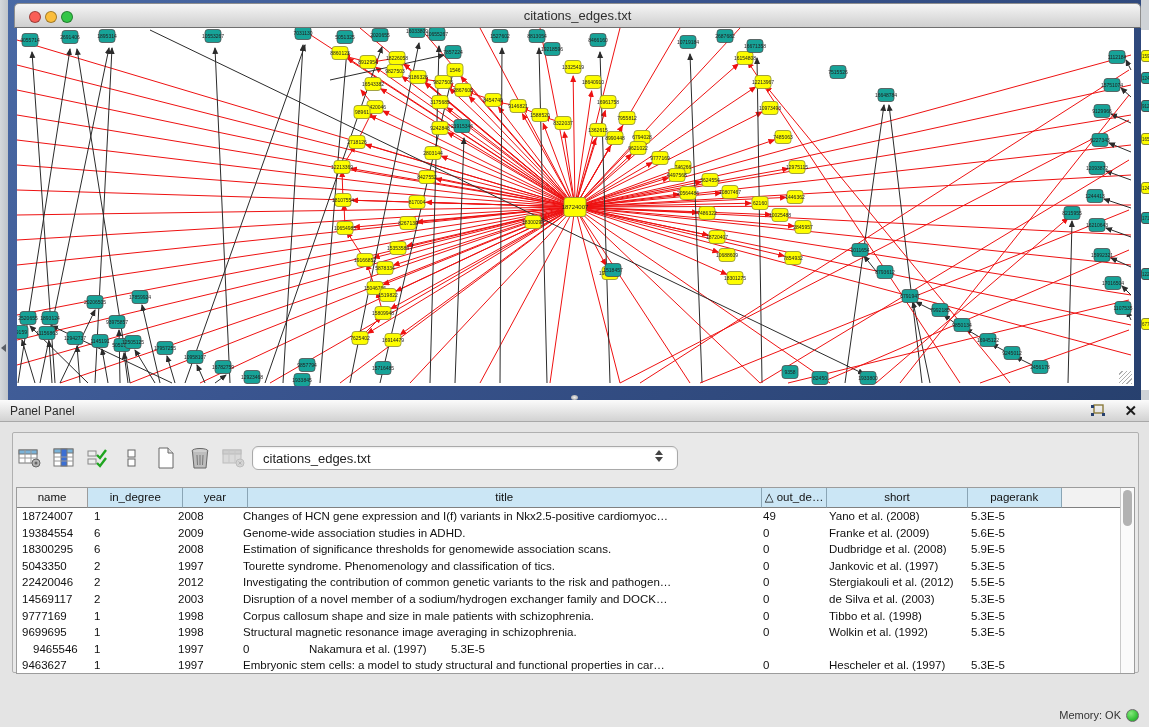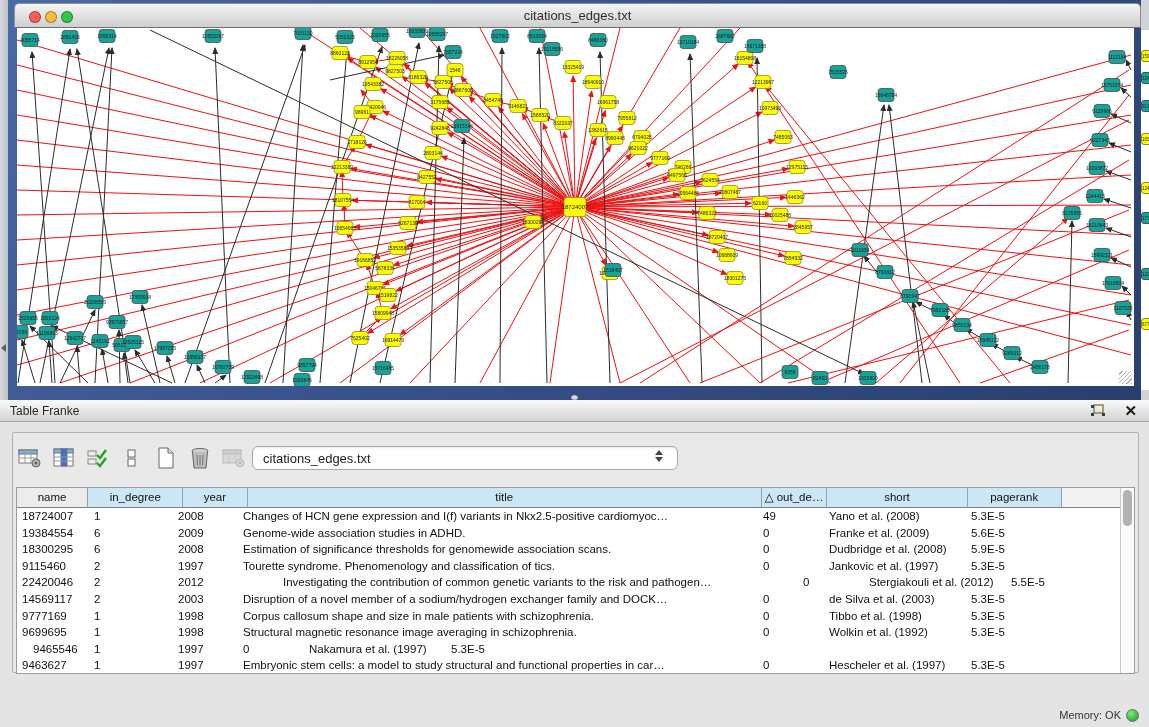--- a/index.html
+++ b/index.html
@@ -823,21 +823,21 @@
         <span>12210</span>
       </div>
       <div class="frag" style="top: 288px; background: rgb(253, 253, 0); border-color: rgb(139, 139, 53);">
         <span>6771</span>
       </div>
     </div>
 </div>
 
 <div id="table-panel">
   <div id="tp-titlebar">
-    <span id="tp-title">Table Franke</span>
+    <span id="tp-title">Panel Panel</span>
     <svg id="tp-float" viewBox="0 0 18 16">
       <rect x="5" y="2" width="9" height="8" fill="none" stroke="#8a7a3a" stroke-width="1.4"></rect>
       <rect x="2" y="10" width="3" height="3" fill="#27406e"></rect>
       <rect x="13" y="10" width="3" height="3" fill="#27406e"></rect>
       <rect x="2" y="2" width="3" height="3" fill="#27406e"></rect>
     </svg>
     <span id="tp-close">✕</span>
   </div>
 
   <div id="tp-body-panel"></div>
@@ -948,33 +948,33 @@
         <div class="trow">
           <div class="tcell" style="width: 72px;">18300295</div>
           <div class="tcell" style="width: 84px;">6</div>
           <div class="tcell" style="width: 65px;">2008</div>
           <div class="tcell" style="width: 520px;">Estimation of significance thresholds for genomewide association scans.</div>
           <div class="tcell" style="width: 66px;">0</div>
           <div class="tcell" style="width: 142px;">Dudbridge et al. (2008)</div>
           <div class="tcell" style="width: 95px;">5.9E-5</div>
         </div>
         <div class="trow">
-          <div class="tcell" style="width: 72px;">9115460</div>
+          <div class="tcell" style="width: 72px;">5043350</div>
           <div class="tcell" style="width: 84px;">2</div>
           <div class="tcell" style="width: 65px;">1997</div>
           <div class="tcell" style="width: 520px;">Tourette syndrome. Phenomenology and classification of tics.</div>
           <div class="tcell" style="width: 66px;">0</div>
           <div class="tcell" style="width: 142px;">Jankovic et al. (1997)</div>
           <div class="tcell" style="width: 95px;">5.3E-5</div>
         </div>
         <div class="trow">
           <div class="tcell" style="width: 72px;">22420046</div>
           <div class="tcell" style="width: 84px;">2</div>
           <div class="tcell" style="width: 65px;">2012</div>
-          <div class="tcell" style="width: 520px; margin-left: 40px;">Investigating the contribution of common genetic variants to the risk and pathogen…</div>
+          <div class="tcell" style="width: 520px;">Investigating the contribution of common genetic variants to the risk and pathogen…</div>
           <div class="tcell" style="width: 66px;">0</div>
           <div class="tcell" style="width: 142px;">Stergiakouli et al. (2012)</div>
           <div class="tcell" style="width: 95px;">5.5E-5</div>
         </div>
         <div class="trow">
           <div class="tcell" style="width: 72px;">14569117</div>
           <div class="tcell" style="width: 84px;">2</div>
           <div class="tcell" style="width: 65px;">2003</div>
           <div class="tcell" style="width: 520px;">Disruption of a novel member of a sodium/hydrogen exchanger family and DOCK…</div>
           <div class="tcell" style="width: 66px;">0</div>

